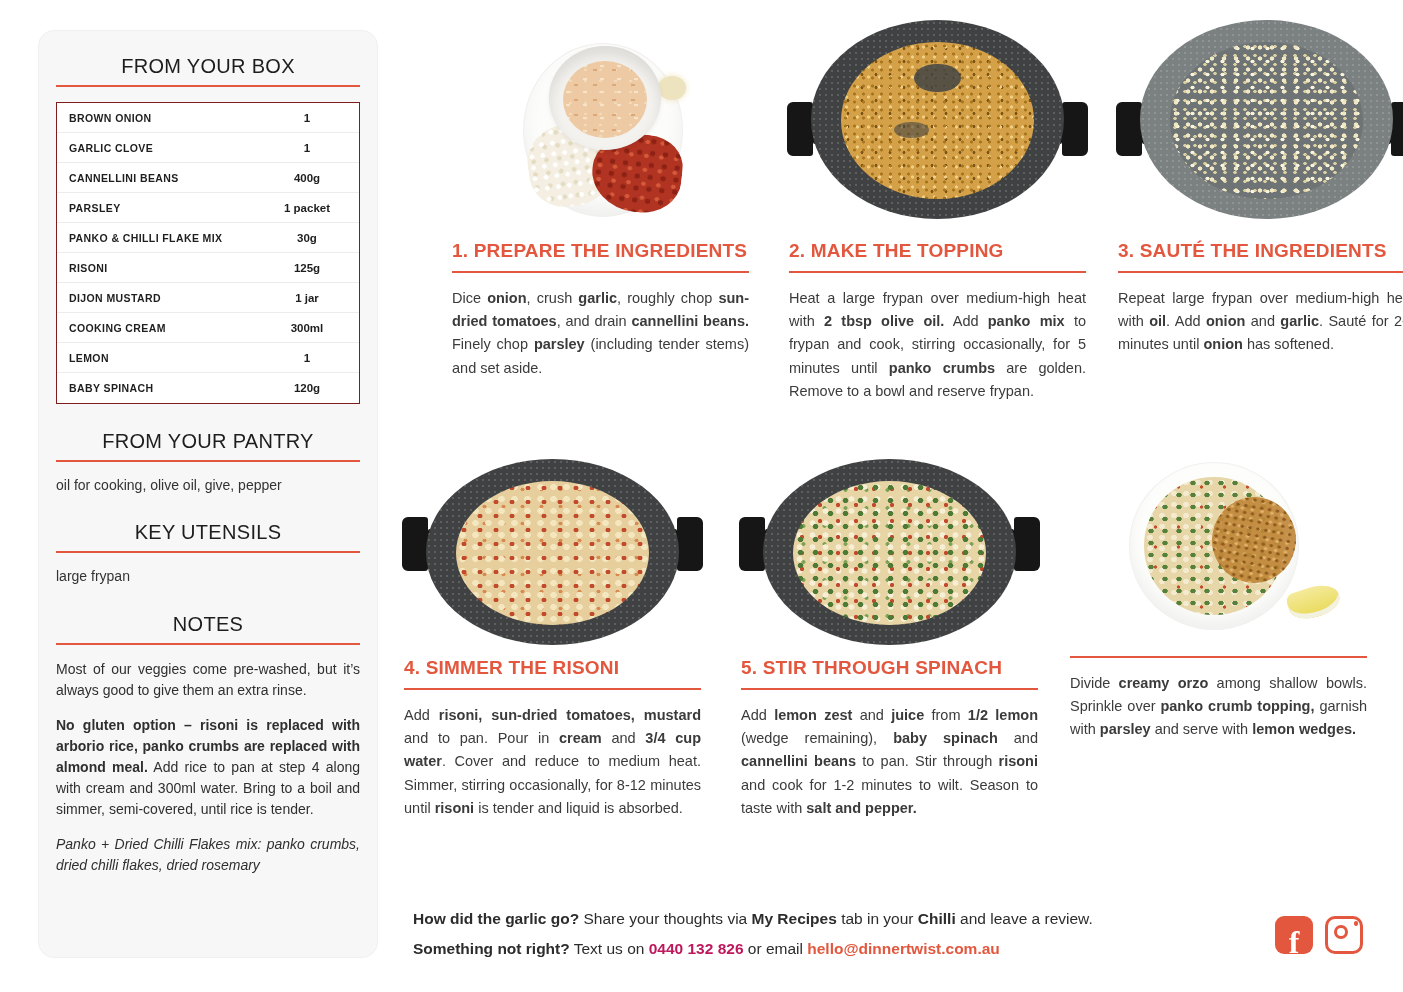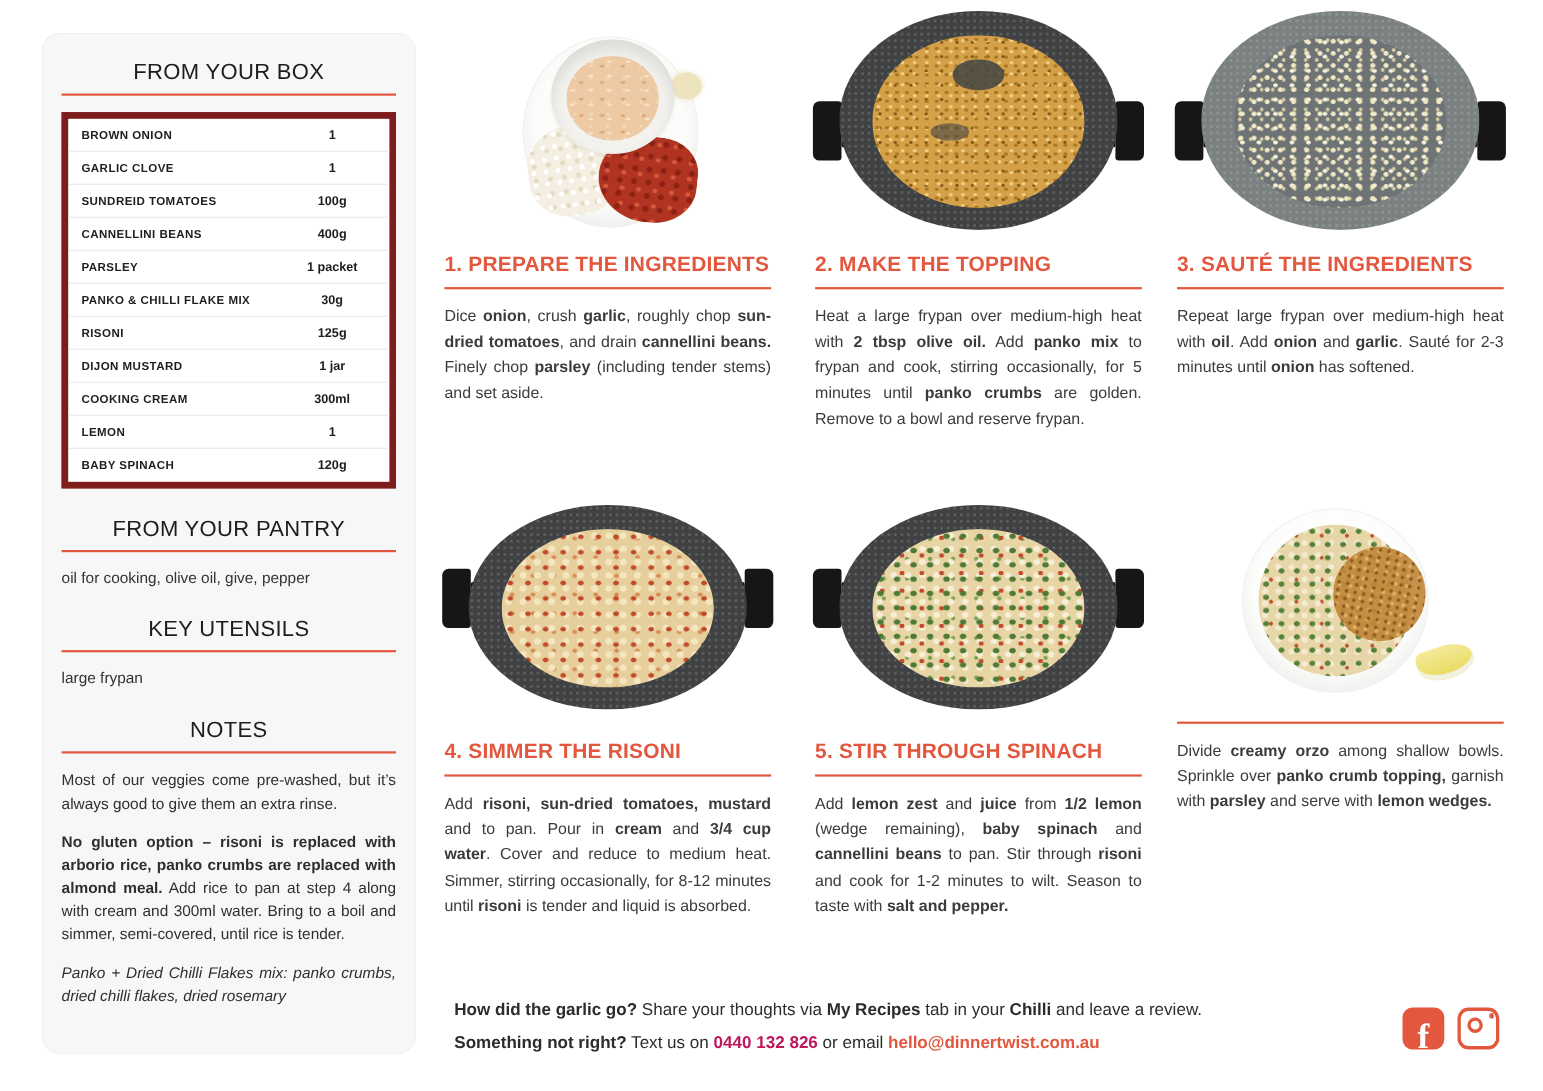--- a/index.html
+++ b/index.html
@@ -14,44 +14,44 @@
   .sidebar{
     position:absolute; left:38px; top:30px; width:340px; height:928px;
     background:#f7f7f7; border:1px solid #f0f0f0; border-radius:16px;
     padding:24px 17px 20px 17px;
   }
   .side-head{
     font-size:20px; font-weight:400; color:#1d1d1d; letter-spacing:.3px; margin:0;text-align:center;
   }
   .rule{ border-bottom:2px solid var(--accent); margin-top:7px; }
   .box-table{
-    margin-top:15px; background:#7f1d1d; border:6px solid #7f1d1d;
+    margin-top:15px; background:#a21caf; border:1px solid #7f1d1d;
   }
   .box-row{
     display:flex; align-items:center; height:30px; padding:0 4px 0 12px;
     border-bottom:1px solid #ececec; background:#fff;
   }
   .box-row:last-child{ border-bottom:none; }
   .box-label{ flex:1; font-size:10.5px; font-weight:700; letter-spacing:.4px; color:#1e1e1e; }
   .box-qty{ width:96px; text-align:center; font-size:11.5px; font-weight:700; color:#1e1e1e; }
   .side-section{ margin-top:26px; }
   .side-text{ font-size:14px; color:#333; margin:13px 0 0 0; line-height:1.45; }
   .note-p{ font-size:14px; color:#2f2f2f; line-height:1.5; text-align:justify; margin:14px 0 0 0; }
 
   
   .step{ position:absolute; width:297px; }
   .s-col1{ left:404px; } .s-col2{ left:741px; } .s-col3{ left:1070px; }
-  .s-row1{ top:6px; } .s-row2{ top:455px; }
+  .s-row1{ top:16px;margin-left:48px; } .s-row2{ top:455px; }
   .photo{ position:relative; width:100%; height:205px; }
   .s-row2 .photo{ height:192px; }
   .step-head{
     font-size:19px; font-weight:700; color:var(--accent); letter-spacing:.2px;
     margin:19px 0 0 0;
   }
-  .s-row2 .step-head{ margin-top:26px; }
+  .s-row2 .step-head{ margin-top:10px; }
   .step-rule{ border-bottom:2px solid var(--accent); margin-top:9px; }
   .step-body{
     font-size:14.5px; line-height:1.6; text-align:justify; color:#3b3b3b; margin:14px 0 0 0;
   }
 
   
   .plate1{ position:absolute; left:72px; top:28px; width:158px; height:172px; border-radius:50%;
     background:#fcfcfb; box-shadow:0 0 0 1px #f0efed, inset 0 -10px 18px rgba(0,0,0,.05); }
   .bowl1{ position:absolute; left:97px; top:30px; width:112px; height:104px; border-radius:50%;
     background:#f4f2ee; box-shadow: inset 0 8px 14px rgba(0,0,0,.10), 0 2px 4px rgba(0,0,0,.06); }
@@ -143,24 +143,20 @@
         <div class="box-row">
           <span class="box-label">BROWN ONION</span>
           <span class="box-qty">1</span>
         </div>
 
         <div class="box-row">
           <span class="box-label">GARLIC CLOVE</span>
           <span class="box-qty">1</span>
         </div>
 
-        <div class="box-row">
-          <span class="box-label">SUNDREID TOMATOES</span>
-          <span class="box-qty">100g</span>
-        </div>
 
         <div class="box-row">
           <span class="box-label">CANNELLINI BEANS</span>
           <span class="box-qty">400g</span>
         </div>
 
         <div class="box-row">
           <span class="box-label">PARSLEY</span>
           <span class="box-qty">1 packet</span>
         </div>

